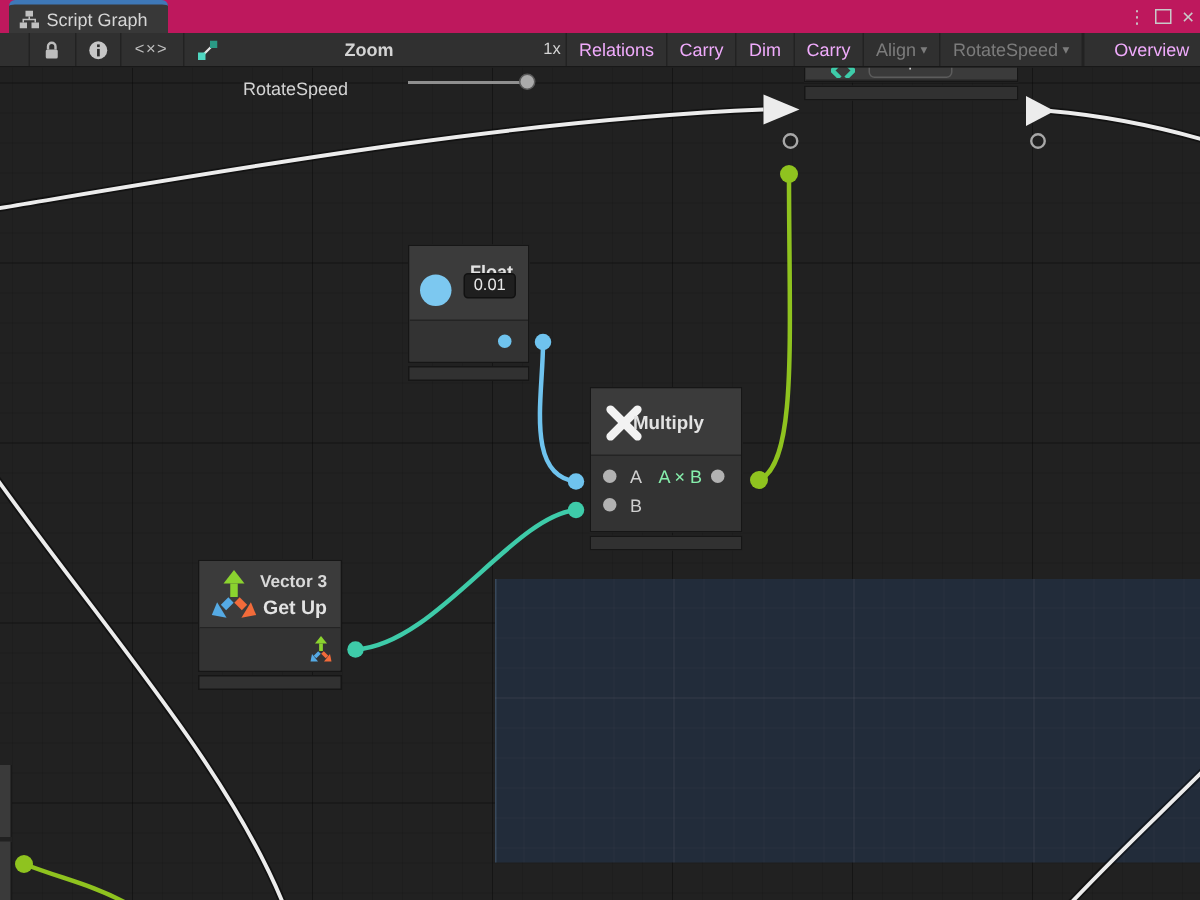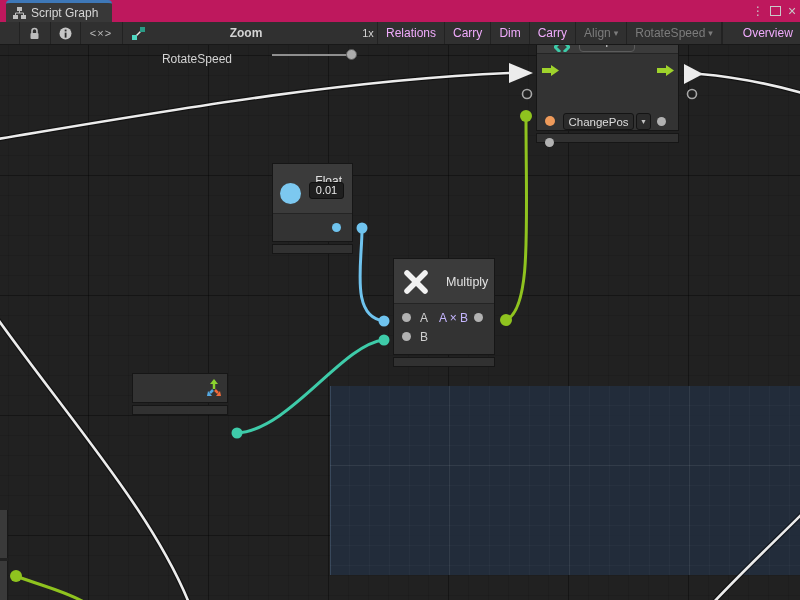--- a/index.html
+++ b/index.html
@@ -40,21 +40,21 @@
     background-position:0 -41px,-242px 0,0 -1px,-2px 0;
   }
   
   svg.wires{position:absolute;left:0;top:0;width:800px;height:600px;z-index:2;}
   
   .node{position:absolute;z-index:3;}
   .node .main{background:#373737;border:1px solid #161616;box-sizing:border-box;position:relative;}
   .node .head{background:#3b3b3b;border-bottom:1px solid #242424;position:relative;box-sizing:border-box;}
   .node .body{background:#333333;position:relative;box-sizing:border-box;}
   .node .foot{height:8px;background:#313131;border:1px solid #161616;margin-top:2px;box-sizing:content-box;}
-  .ntitle{color:#e3e3e3;font-size:12px;}
+  .ntitle{color:#e3e3e3;font-size:12px;font-weight:bold;}
   .dot{border-radius:50%;position:absolute;}
   .gdot{width:9px;height:9px;background:#b2b2b2;}
   .valuebox{
     background:#1f1f1f;border:1px solid #111;border-radius:3px;color:#e8e8e8;
     font-size:11px;text-align:center;position:absolute;box-sizing:border-box;
   }
   .ddbox{
     background:#2b2b2b;border:1px solid #141414;border-radius:3px;color:#dcdcdc;
     font-size:11.5px;position:absolute;box-sizing:border-box;display:flex;
     align-items:center;justify-content:center;
@@ -147,36 +147,48 @@
   <div class="foot"></div>
 </div>
 
 <div class="node" style="left:393px;top:258px;width:102px;">
   <div class="main">
     <div class="head" style="height:45px;">
       <svg width="26" height="26" style="position:absolute;left:9px;top:10px;">
         <line x1="4" y1="4" x2="22" y2="22" stroke="#f2f2f2" stroke-width="5.5" stroke-linecap="round"></line>
         <line x1="22" y1="4" x2="4" y2="22" stroke="#f2f2f2" stroke-width="5.5" stroke-linecap="round"></line>
       </svg>
-      <div class="ntitle" style="position:absolute;left:52px;top:16px;font-size:12.5px;">Multiply</div>
+      <div class="ntitle" style="position:absolute;left:28px;top:16px;font-size:12.5px;">Multiply</div>
     </div>
     <div class="body" style="height:50px;">
       <div class="dot gdot" style="left:8px;top:9px;"></div>
       <div style="position:absolute;left:26px;top:7px;color:#cfcfcf;font-size:12px;">A</div>
-      <div style="position:absolute;left:45px;top:7px;color:#c4b5fd;font-size:12px;">A × B</div>
+      <div style="position:absolute;left:45px;top:7px;color:#86efac;font-size:12px;">A × B</div>
       <div class="dot gdot" style="right:11px;top:9px;"></div>
       <div class="dot gdot" style="left:8px;top:28px;"></div>
       <div style="position:absolute;left:26px;top:26px;color:#cfcfcf;font-size:12px;">B</div>
     </div>
   </div>
   <div class="foot"></div>
 </div>
 
 <div class="node" style="left:132px;top:373px;width:96px;">
   <div class="main">
+    <div class="head" style="height:45px;">
+      <svg width="34" height="36" style="position:absolute;left:6px;top:4px;">
+        <line x1="17" y1="20" x2="17" y2="11" stroke="#8bd32f" stroke-width="5"></line>
+        <polygon points="10,11 24,11 17,2" fill="#8bd32f"></polygon>
+        <line x1="15" y1="22" x2="10" y2="27" stroke="#55aae4" stroke-width="5"></line>
+        <polygon points="13,33 3,33 5,24" fill="#55aae4" transform="rotate(10 8 28)"></polygon>
+        <line x1="19" y1="22" x2="24" y2="27" stroke="#f26b3a" stroke-width="5"></line>
+        <polygon points="21,33 31,33 29,24" fill="#f26b3a" transform="rotate(-10 26 28)"></polygon>
+      </svg>
+      <div class="ntitle" style="position:absolute;right:9px;top:8px;font-size:11.5px;color:#d8d8d8;">Vector 3</div>
+      <div class="ntitle" style="position:absolute;right:9px;top:23px;font-size:13px;">Get Up</div>
+    </div>
     <div class="body" style="height:28px;">
       <svg width="18" height="20" style="position:absolute;right:4px;top:4px;">
         <line x1="9" y1="11" x2="9" y2="6" stroke="#8bd32f" stroke-width="2.5"></line>
         <polygon points="5,6 13,6 9,1" fill="#8bd32f"></polygon>
         <line x1="8" y1="12" x2="5" y2="15" stroke="#55aae4" stroke-width="2.5"></line>
         <polygon points="7,18 2,18 3,13" fill="#55aae4"></polygon>
         <line x1="10" y1="12" x2="13" y2="15" stroke="#f26b3a" stroke-width="2.5"></line>
         <polygon points="11,18 16,18 15,13" fill="#f26b3a"></polygon>
       </svg>
     </div>
@@ -189,37 +201,20 @@
     <div class="head" style="height:26px;">
       <svg width="16" height="10" style="position:absolute;left:17px;top:14px;">
         <polyline points="6,0 1,5 6,10" fill="none" stroke="#3ecba9" stroke-width="3"></polyline>
         <polyline points="10,0 15,5 10,10" fill="none" stroke="#3ecba9" stroke-width="3"></polyline>
       </svg>
       <div class="ddbox" style="left:42px;top:2px;width:56px;height:22px;border-color:#5c5c5c;background:#3a3a3a;border-radius:4px;gap:5px;">
         <span>Graph</span>
         <span style="font-size:9px;color:#bdbdbd;">▾</span>
       </div>
     </div>
-    <div class="body" style="height:76px;">
-      <svg width="17" height="11" style="position:absolute;left:5px;top:11px;">
-        <polygon points="0,3 9,3 9,0 17,5.5 9,11 9,8 0,8" fill="#9fd32c"></polygon>
-      </svg>
-      <svg width="17" height="11" style="position:absolute;right:4px;top:11px;">
-        <polygon points="0,3 9,3 9,0 17,5.5 9,11 9,8 0,8" fill="#9fd32c"></polygon>
-      </svg>
-      <div class="dot" style="left:8px;top:62px;width:10px;height:10px;background:#ef9b5b;top:62px;"></div>
-      <div class="ddbox" style="left:26px;top:59px;width:71px;height:17px;">
-        <span>ChangePos</span>
-      </div>
-      <div class="ddbox" style="left:99px;top:59px;width:15px;height:17px;">
-        <span style="font-size:7px;color:#c2c2c2;">▼</span>
-      </div>
-      <div class="dot gdot" style="right:12px;top:63px;"></div>
-      <div class="dot gdot" style="left:8px;top:84px;"></div>
-    </div>
   </div>
   <div class="foot"></div>
 </div>
 
 <div class="tabstrip">
   <div class="tab">
     <svg width="13" height="12">
       <rect x="4" y="0" width="5" height="4" fill="#c0c0c0"></rect>
       <rect x="0" y="8" width="5" height="4" fill="#c0c0c0"></rect>
       <rect x="8" y="8" width="5" height="4" fill="#c0c0c0"></rect>

